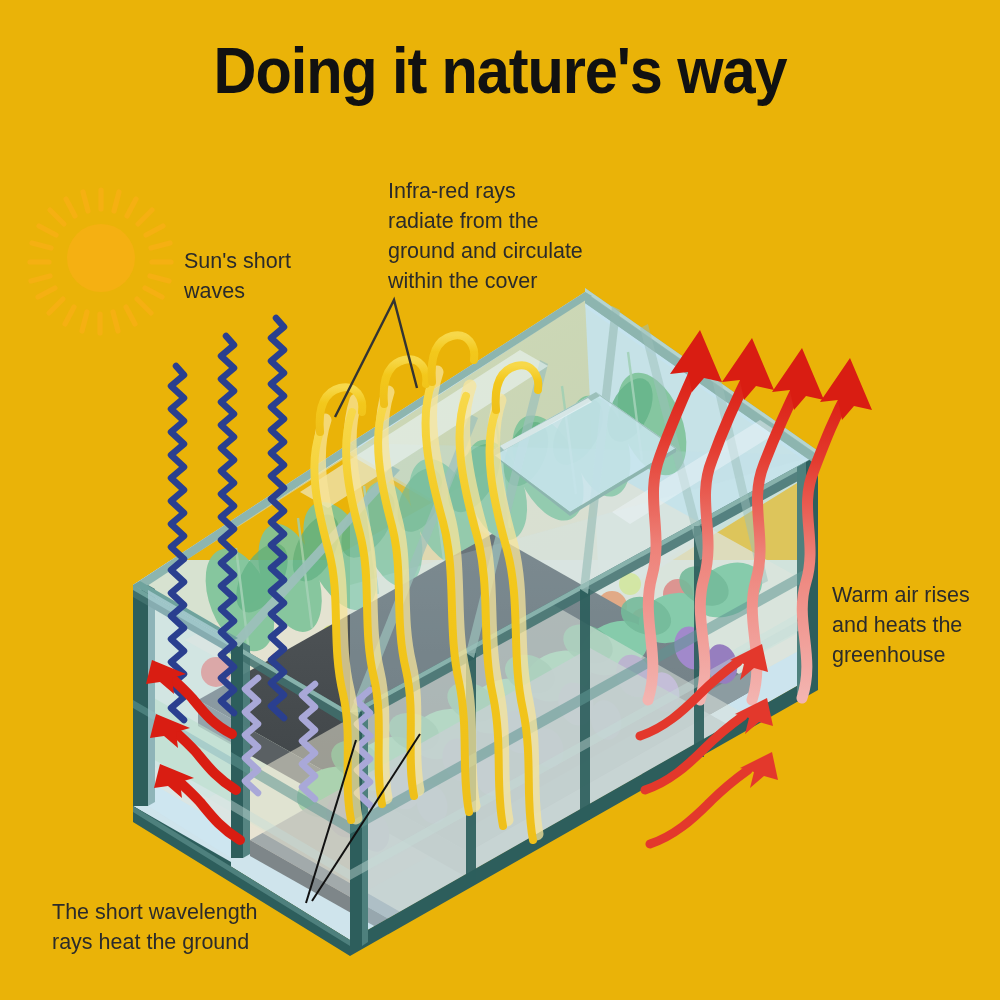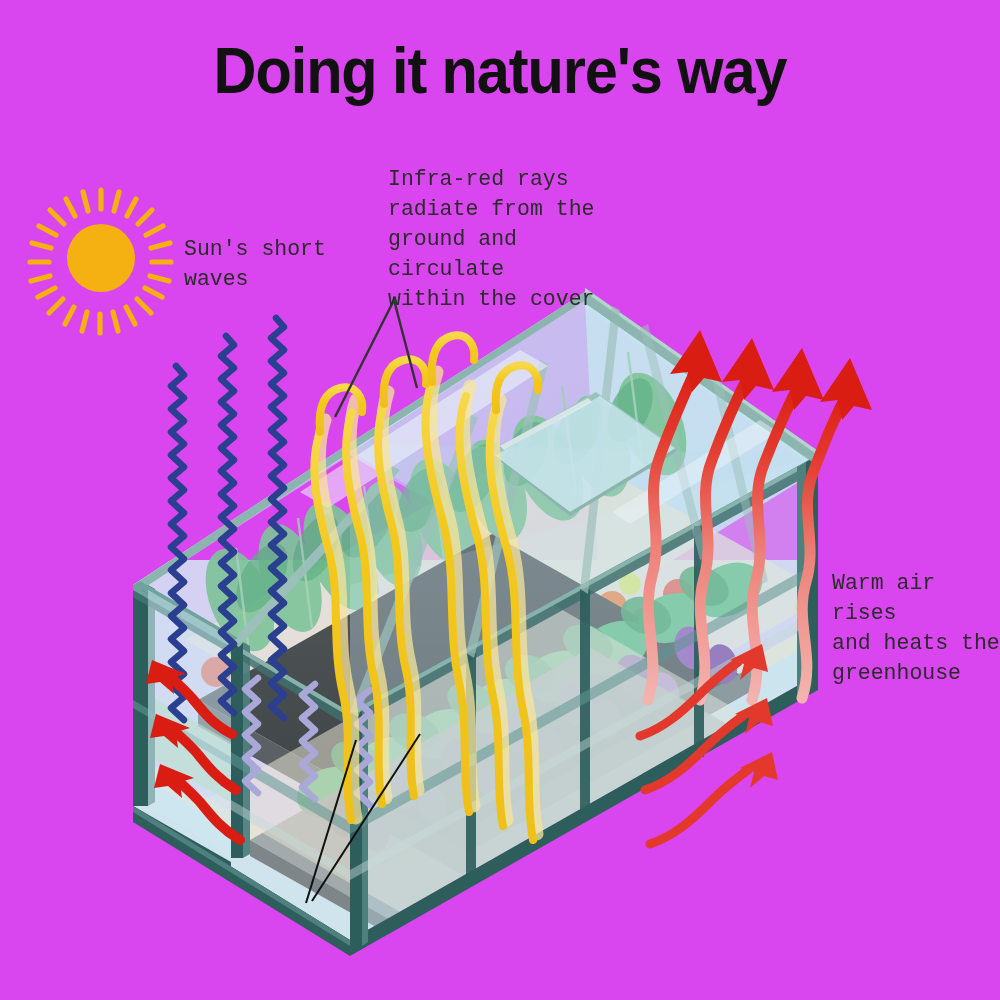--- a/index.html
+++ b/index.html
@@ -5,21 +5,21 @@
 <style>
   html, body {
     margin: 0;
     padding: 0;
     background: #ffffff;
   }
   #page {
     position: relative;
     width: 1000px;
     height: 1000px;
-    background: #d946ef;
+    background: #eab308;
     overflow: hidden;
     font-family: "Liberation Sans", "DejaVu Sans", sans-serif;
   }
   #scene {
     position: absolute;
     inset: 0;
     width: 1000px;
     height: 1000px;
   }
 
@@ -38,25 +38,26 @@
     color: #111111;
     transform: scaleX(0.93);
     transform-origin: 50% 50%;
     white-space: nowrap;
   }
 
   
   .caption {
     position: absolute;
     color: #2b2b2b;
-    font-family: Liberation Mono, monospace;
+    font-family: Liberation Sans, sans-serif;
     font-size: 21.5px;
     line-height: 30px;
     font-weight: 400;
     white-space: pre-line;
+    margin-top: 12px;
   }
   #cap-sun        { left: 184px; top: 234px; width: 180px; }
   #cap-infrared   { left: 388px; top: 164px; width: 250px; }
   #cap-longer     { left: 726px; top: 200px; width: 250px; }
   #cap-warm       { left: 832px; top: 568px; width: 180px; }
   #cap-shortwave  { left: 52px;  top: 885px; width: 290px; }
 </style>
 </head>
 <body>
 
@@ -459,14 +460,16 @@
   <div class="caption" id="cap-infrared">Infra-red rays
 radiate from the
 ground and circulate
 within the cover</div>
 
 
   <div class="caption" id="cap-warm">Warm air rises
 and heats the
 greenhouse</div>
 
+  <div class="caption" id="cap-shortwave">The short wavelength
+rays heat the ground</div>
 
 </div>
 
 </body></html>

